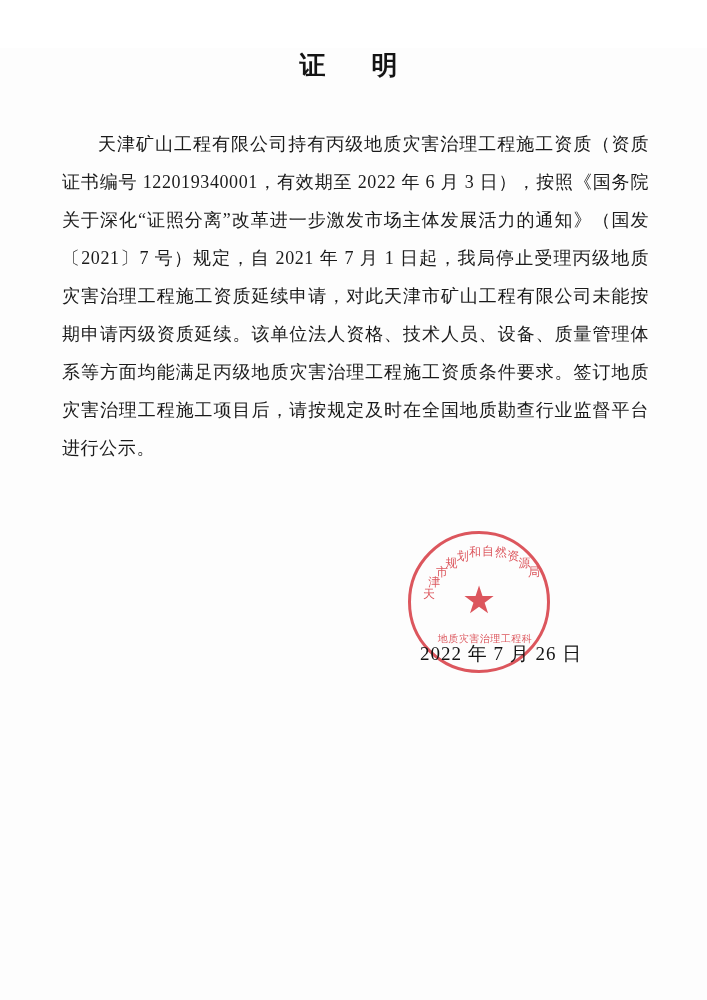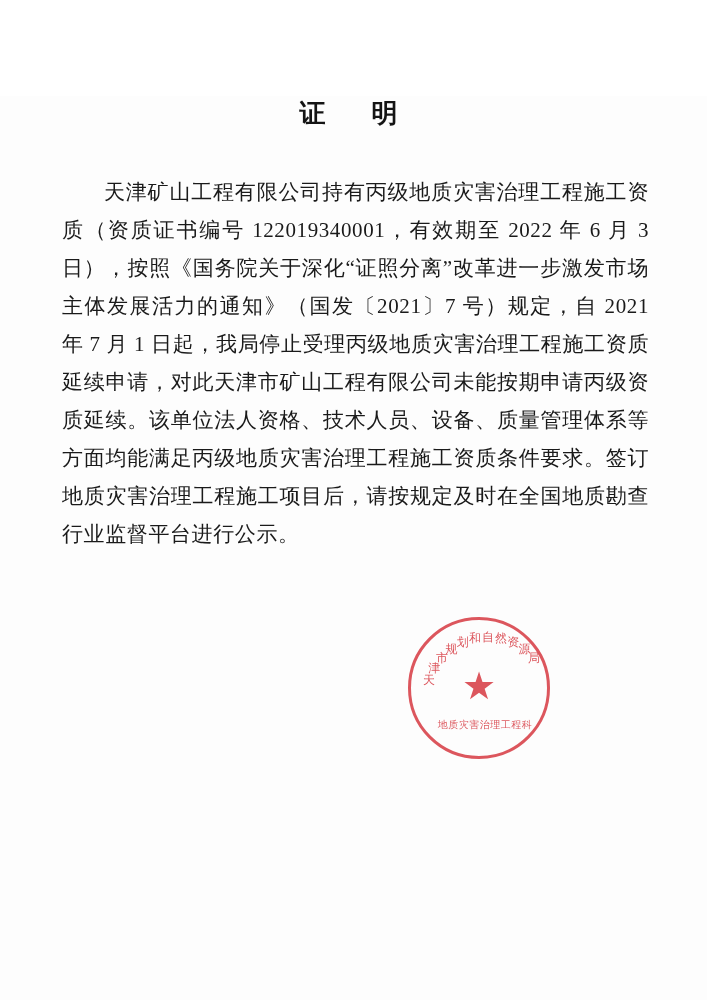--- a/index.html
+++ b/index.html
@@ -19,27 +19,27 @@
     position: relative;
     width: 707px;
     height: 1000px;
     background: #fdfdfd;
   }
   .doc-title {
     text-align: center;
     font-size: 26px;
     font-weight: bold;
     letter-spacing: 10px;
-    margin-top: 96px;
+    margin-top: 48px;
     color: #141414;
     font-family: "Liberation Serif", "DejaVu Serif", serif;
   }
   .body-block {
     margin: 42px 58px 0 62px;
-    font-size: 21px;
+    font-size: 18px;
     line-height: 38px;
     text-align: justify;
     text-justify: inter-ideograph;
     color: #1a1a1a;
     letter-spacing: 0.6px;
   }
   .body-block p {
     margin: 0;
     text-indent: 2em;
   }
@@ -135,16 +135,17 @@
         <span style="transform: rotate(0deg) translate(0,-62px) rotate(0deg);">自</span>
         <span style="transform: rotate(12deg) translate(0,-62px) rotate(-12deg);">然</span>
         <span style="transform: rotate(24deg) translate(0,-62px) rotate(-24deg);">资</span>
         <span style="transform: rotate(36deg) translate(0,-62px) rotate(-36deg);">源</span>
         <span style="transform: rotate(48deg) translate(0,-62px) rotate(-48deg);">局</span>
       </div>
       <div class="stamp-star">★</div>
       <div class="stamp-bottom-text">地质灾害治理工程科</div>
     </div>
 
+    <div class="date-line">2022 年 7 月 26 日</div>
 
   </div>
 
 </div>
 
 </body></html>

